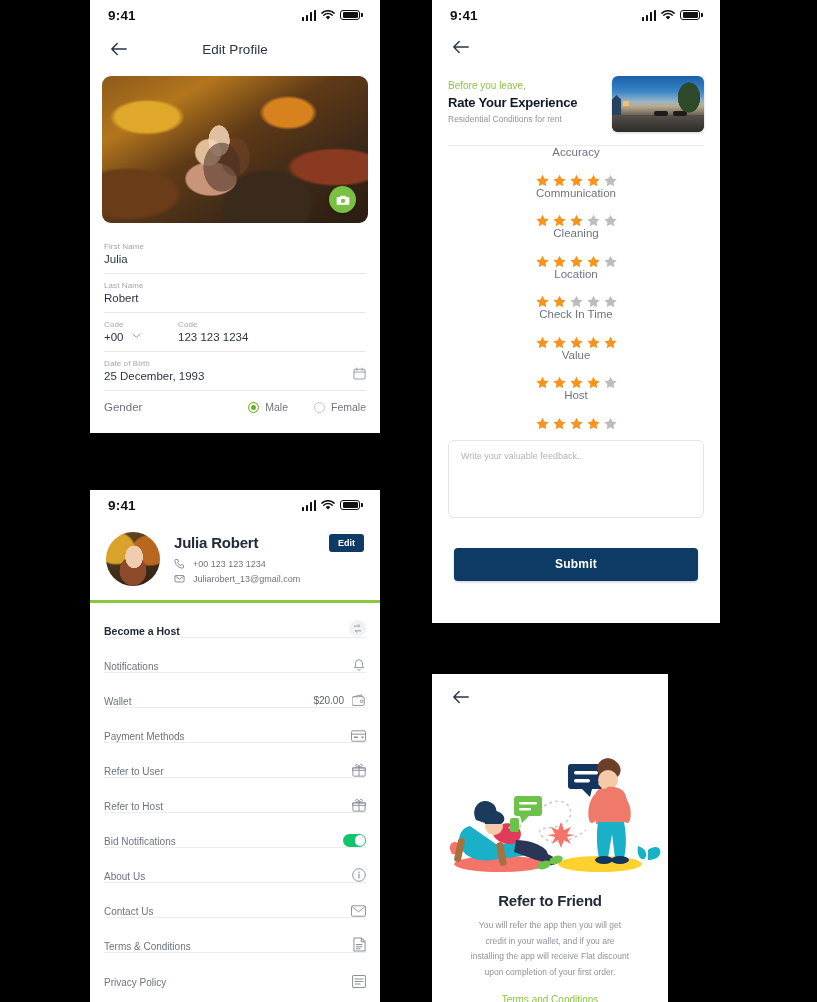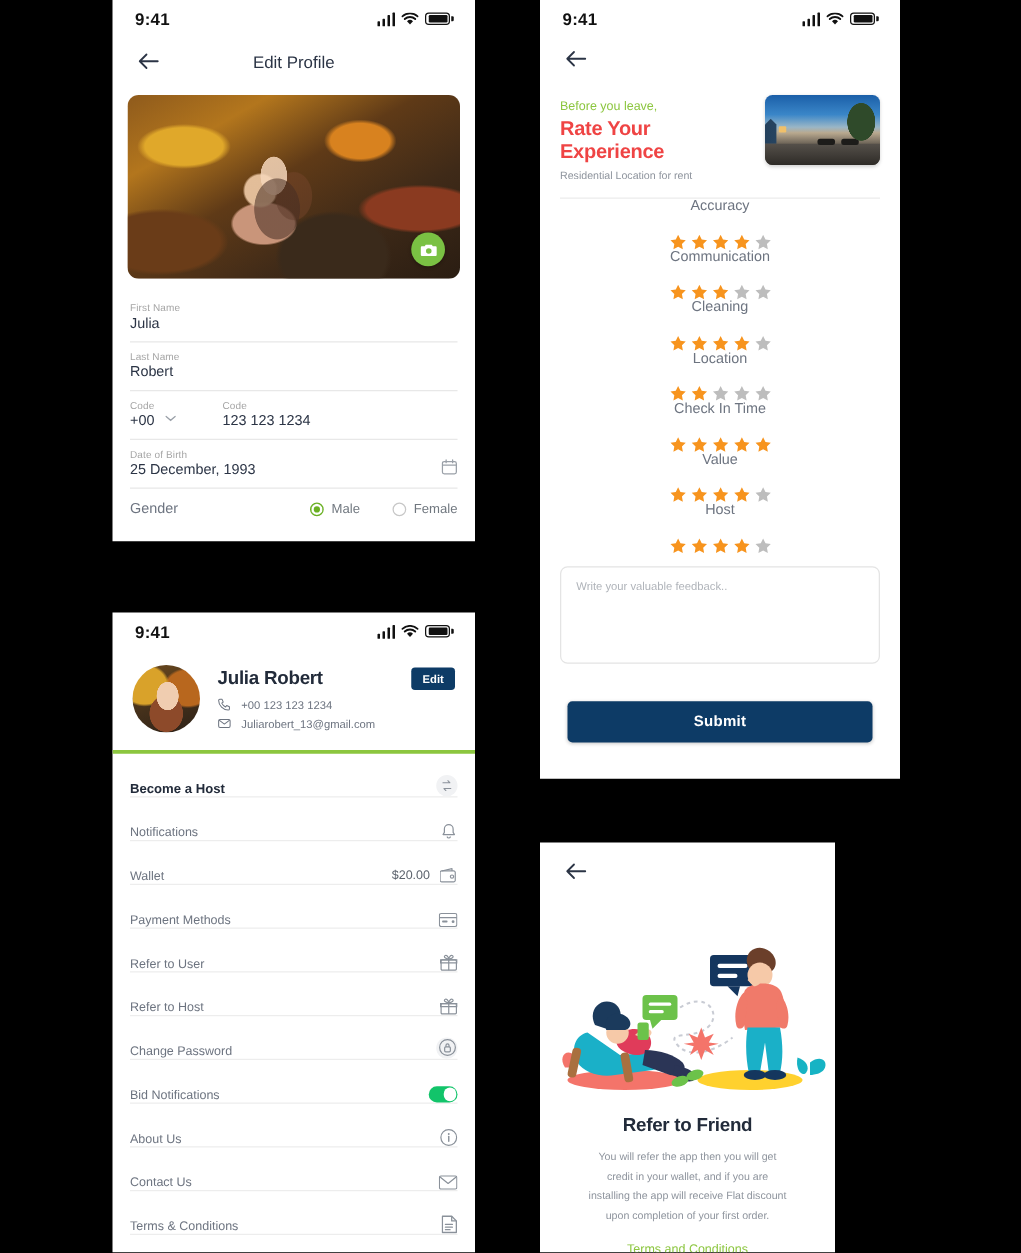--- a/index.html
+++ b/index.html
@@ -83,21 +83,21 @@
   .radio { display:flex; align-items:center; gap:6px; margin-left: 26px;}
   .radio .dot { width: 11px; height: 11px; border-radius: 50%; border: 1.6px solid #c7c7c7; }
   .radio.on .dot { border-color: #6ab023; box-shadow: inset 0 0 0 2px #fff, inset 0 0 0 6px #6ab023; }
   .radio span { font-size: 10.5px; color: #70777f; }
 
   
   #panel-rate { left: 432px; top: 0; width: 288px; height: 623px; }
   .rate-head { display: flex; align-items: flex-start; padding: 12px 16px 0 16px; gap: 10px; }
   .rate-head-txt { flex: 1; padding-top: 4px; }
   .eyebrow { font-size: 10px; color: #8cc63f; margin-bottom: 4px; }
-  .rate-title { font-size: 16px; font-weight: bold; color: #ef4444; letter-spacing: -.2px; }
+  .rate-title { font-size: 13px; font-weight: bold; color: #0f172a; letter-spacing: -.2px; }
   .rate-sub { font-size: 8.5px; color: #8e949d; margin-top: 4px; }
   .thumb {
     width: 92px; height: 56px; border-radius: 6px; flex: none; overflow:hidden;
     box-shadow: 0 1px 3px rgba(0,0,0,.18);
     background:
       linear-gradient(180deg,#1b5fa8 0%, #3a86c8 28%, #9ab6c6 46%, #b9a98f 54%, #6b6256 70%, #3d3830 100%);
     position: relative;
   }
   .thumb::before{
     content:""; position:absolute; left:0; top:30%; width:62%; height:40%;
@@ -317,21 +317,21 @@
     <div class="navbar" style="height:34px">
       <svg class="back-arrow" viewBox="0 0 20 16">
         <path d="M8 2 2 8l6 6M2 8h16" stroke="#2b3445" stroke-width="1.6" fill="none" stroke-linecap="round" stroke-linejoin="round"></path>
       </svg>
     </div>
 
     <div class="rate-head">
       <div class="rate-head-txt">
         <div class="eyebrow">Before you leave,</div>
         <div class="rate-title">Rate Your Experience</div>
-        <div class="rate-sub">Residential Location for rent</div>
+        <div class="rate-sub">Residential Conditions for rent</div>
       </div>
       <div class="thumb">
         <div class="win"></div>
         <div class="road"></div>
         <div class="car" style="left:46%"></div>
         <div class="car" style="left:66%"></div>
       </div>
     </div>
 
     <div class="rate-divider"></div>
@@ -589,32 +589,20 @@
         </div>
         <div class="menu-item">
           <div class="menu-label">Refer to Host</div>
           <div class="menu-right">
             <svg width="14" height="14" viewBox="0 0 16 16">
               <rect x="1" y="5.6" width="14" height="9.4" rx="1" stroke="#8a919a" stroke-width="1.1" fill="none"></rect>
               <path d="M.4 5.6h15.2v2.8H.4z" stroke="#8a919a" stroke-width="1.1" fill="none"></path>
               <path d="M8 5.6V15" stroke="#8a919a" stroke-width="1.1"></path>
               <path d="M8 5.6C6.6 4 4 4.4 4 2.8 4 1.6 5.4 1 6.4 1.8 7.3 2.5 8 4 8 5.6Zm0 0c1.4-1.6 4-1.2 4-2.8C12 1.6 10.6 1 9.6 1.8 8.7 2.5 8 4 8 5.6Z" stroke="#8a919a" stroke-width="1.1" fill="none" stroke-linejoin="round"></path>
             </svg>
-          </div>
-        </div>
-        <div class="menu-item">
-          <div class="menu-label">Change Password</div>
-          <div class="menu-right">
-            <div class="circ-icon">
-              <svg width="14" height="14" viewBox="0 0 16 16">
-                <circle cx="8" cy="8" r="7.2" stroke="#8a919a" stroke-width="1.1" fill="none"></circle>
-                <rect x="5.4" y="7.4" width="5.2" height="4.6" rx="1" stroke="#8a919a" stroke-width="1.1" fill="none"></rect>
-                <path d="M6.6 7.4V6.1a1.4 1.4 0 0 1 2.8 0v1.3" stroke="#8a919a" stroke-width="1.1" fill="none"></path>
-              </svg>
-            </div>
           </div>
         </div>
         <div class="menu-item">
           <div class="menu-label">Bid Notifications</div>
           <div class="menu-right">
             <div class="toggle"></div>
           </div>
         </div>
         <div class="menu-item">
           <div class="menu-label">About Us</div>

